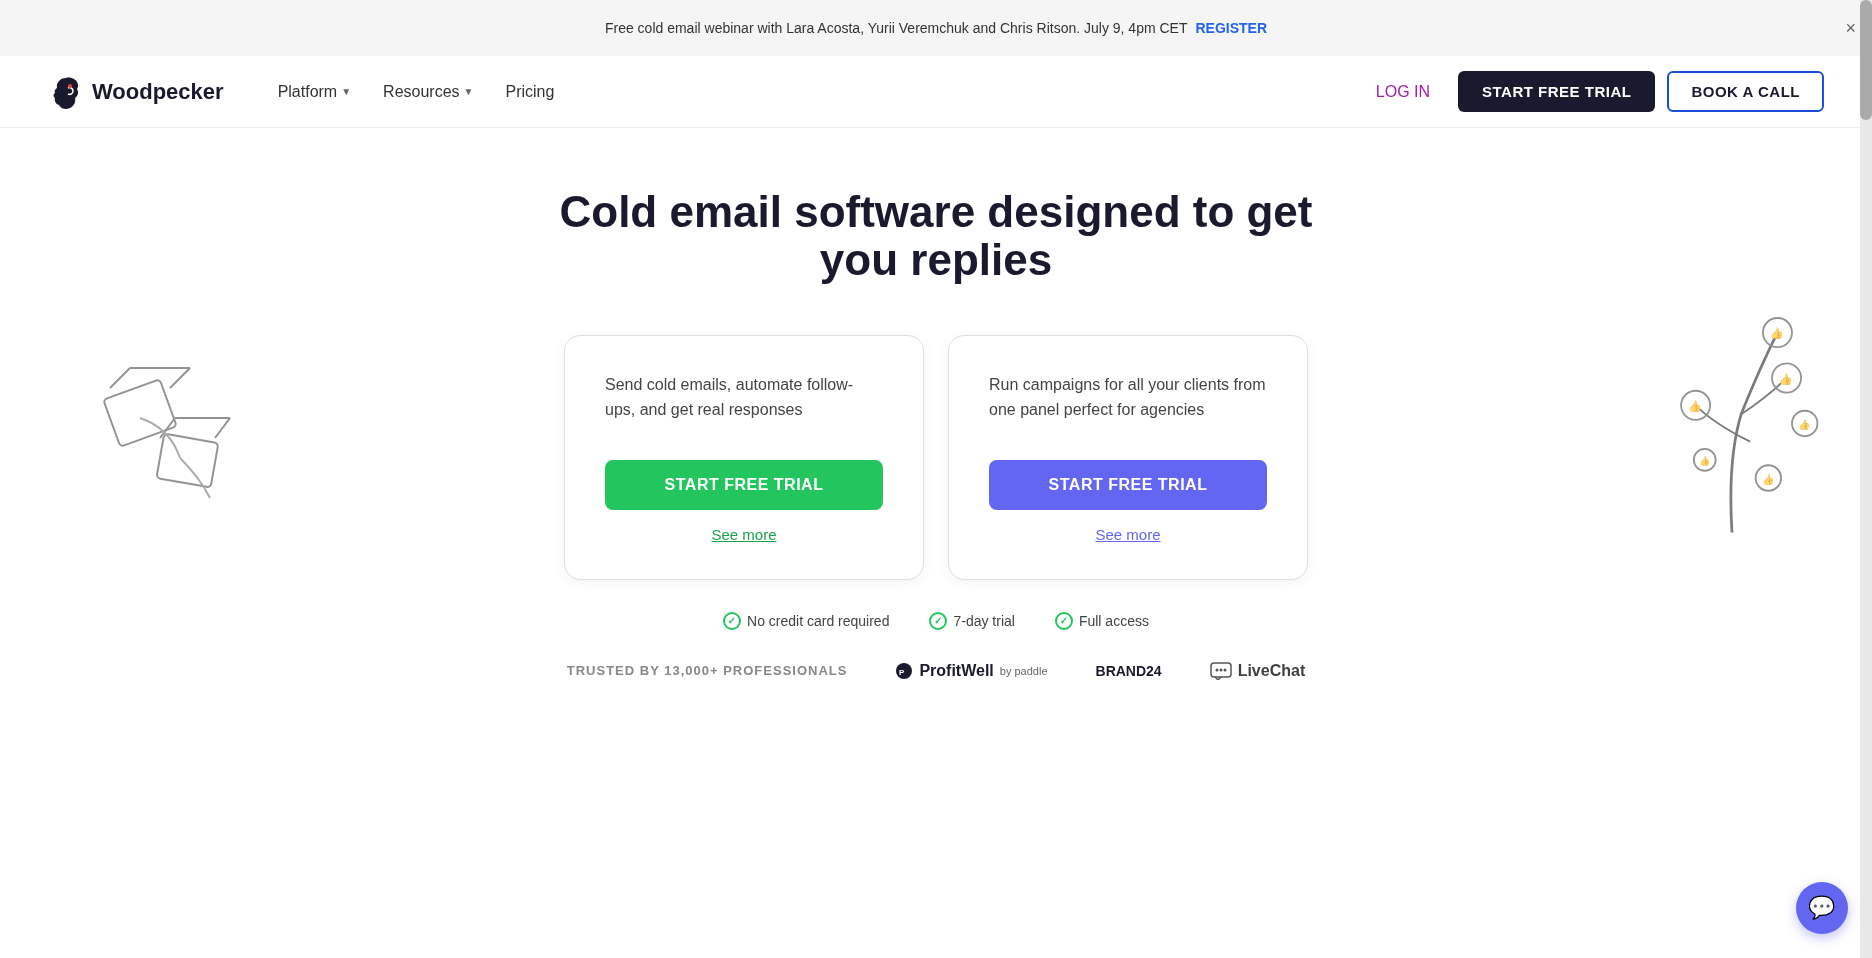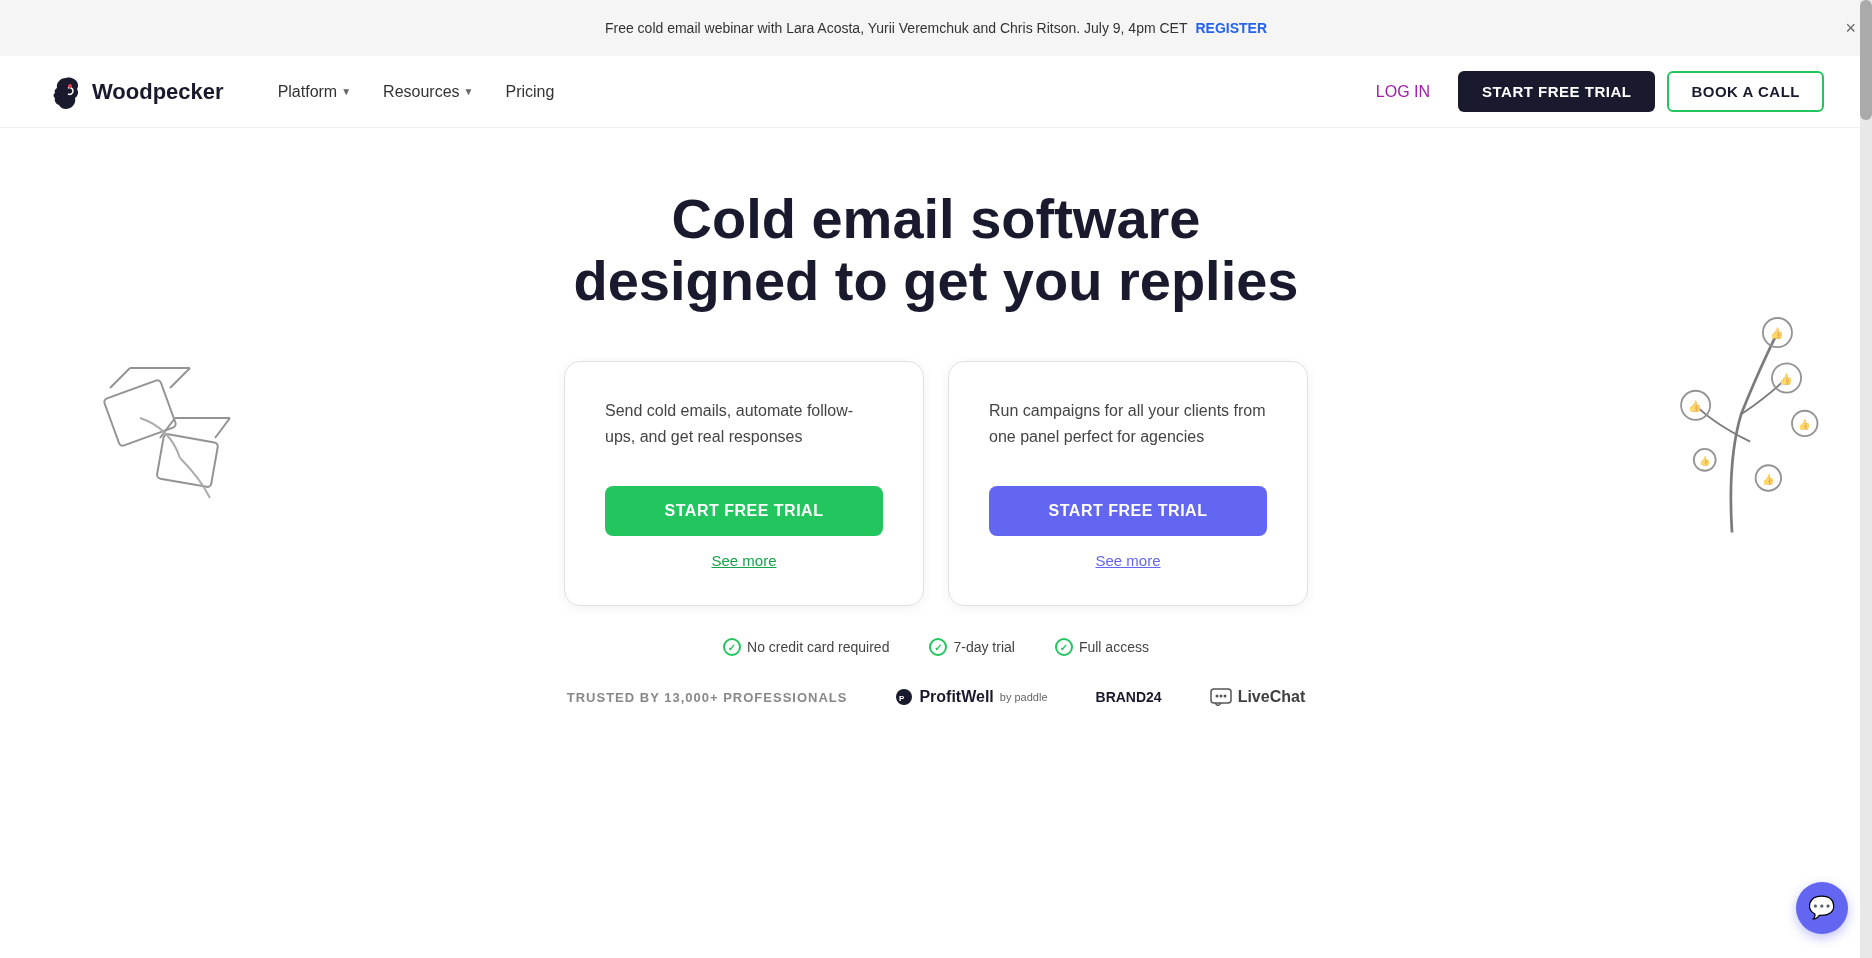--- a/index.html
+++ b/index.html
@@ -100,21 +100,21 @@
       padding: 12px 24px;
       font-size: 15px;
       font-weight: 700;
       border-radius: 6px;
       cursor: pointer;
       letter-spacing: 0.5px;
     }
     .btn-book-call {
       background: #fff;
       color: #1a1a2e;
-      border: 2px solid #22c55e;
+      border: 2px solid #1d4ed8;
       padding: 10px 22px;
       font-size: 15px;
       font-weight: 700;
       border-radius: 6px;
       cursor: pointer;
       letter-spacing: 0.5px;
     }
 
     
     .scrollbar {
@@ -133,21 +133,21 @@
     }
 
     
     .hero {
       text-align: center;
       padding: 60px 20px 40px;
       position: relative;
       overflow: hidden;
     }
     .hero-title {
-      font-size: 56px;
+      font-size: 44px;
       font-weight: 800;
       color: #1a1a2e;
       line-height: 1.1;
       max-width: 780px;
       margin: 0 auto 50px;
     }
 
     
     .deco-left {
       position: absolute;

